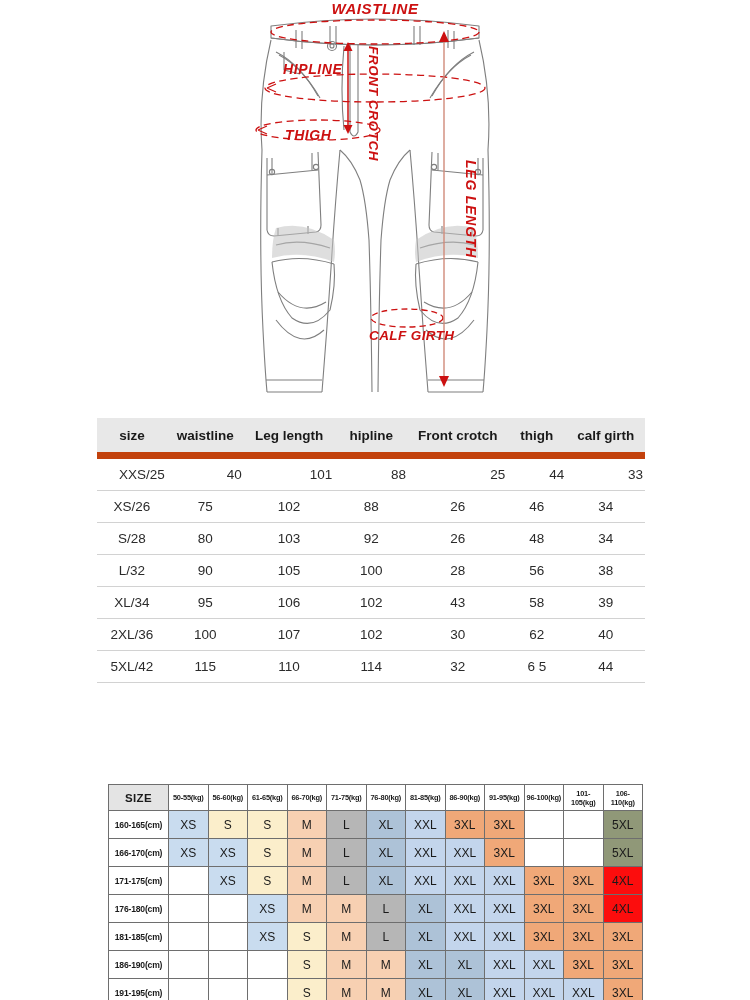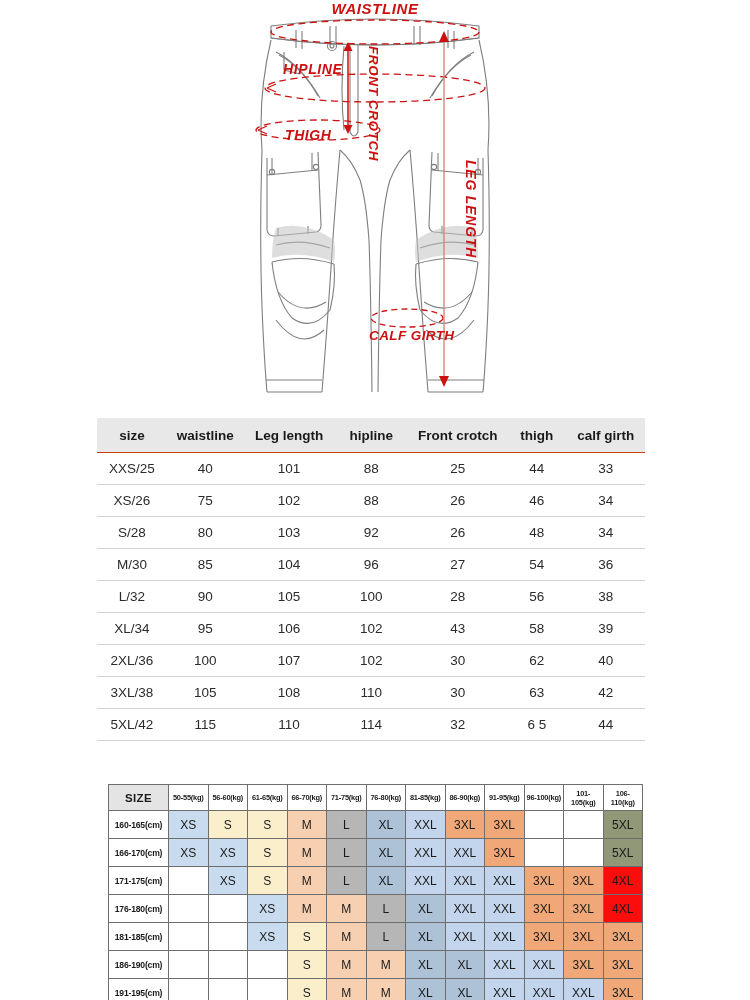--- a/index.html
+++ b/index.html
@@ -45,21 +45,21 @@
     color: #1a1a1a;
     white-space: nowrap;
   }
   table.meas tbody td {
     text-align: center;
     padding: 8px 2px;
     border-bottom: 1px solid #d2d2d2;
     color: #2b2b2b;
     font-size: 13.5px;
   }
-  table.meas tbody tr:first-child td { border-top: 1px solid #c2410c; }
+  table.meas tbody tr:first-child td { border-top: 7px solid #c2410c; text-align: right; }
 
   
   #matrix-section {
     position: absolute;
     left: 108px;
     top: 784px;
     width: 535px;
   }
   table.matrix {
     border-collapse: collapse;
@@ -251,29 +251,20 @@
         <tr>
           <td>S/28</td>
           <td>80</td>
           <td>103</td>
           <td>92</td>
           <td>26</td>
           <td>48</td>
           <td>34</td>
         </tr>
         <tr>
-          <td>M/30</td>
-          <td>85</td>
-          <td>104</td>
-          <td>96</td>
-          <td>27</td>
-          <td>54</td>
-          <td>36</td>
-        </tr>
-        <tr>
           <td>L/32</td>
           <td>90</td>
           <td>105</td>
           <td>100</td>
           <td>28</td>
           <td>56</td>
           <td>38</td>
         </tr>
         <tr>
           <td>XL/34</td>
@@ -285,29 +276,20 @@
           <td>39</td>
         </tr>
         <tr>
           <td>2XL/36</td>
           <td>100</td>
           <td>107</td>
           <td>102</td>
           <td>30</td>
           <td>62</td>
           <td>40</td>
-        </tr>
-        <tr>
-          <td>3XL/38</td>
-          <td>105</td>
-          <td>108</td>
-          <td>110</td>
-          <td>30</td>
-          <td>63</td>
-          <td>42</td>
         </tr>
         <tr>
           <td>5XL/42</td>
           <td>115</td>
           <td>110</td>
           <td>114</td>
           <td>32</td>
           <td>6 5</td>
           <td>44</td>
         </tr>

